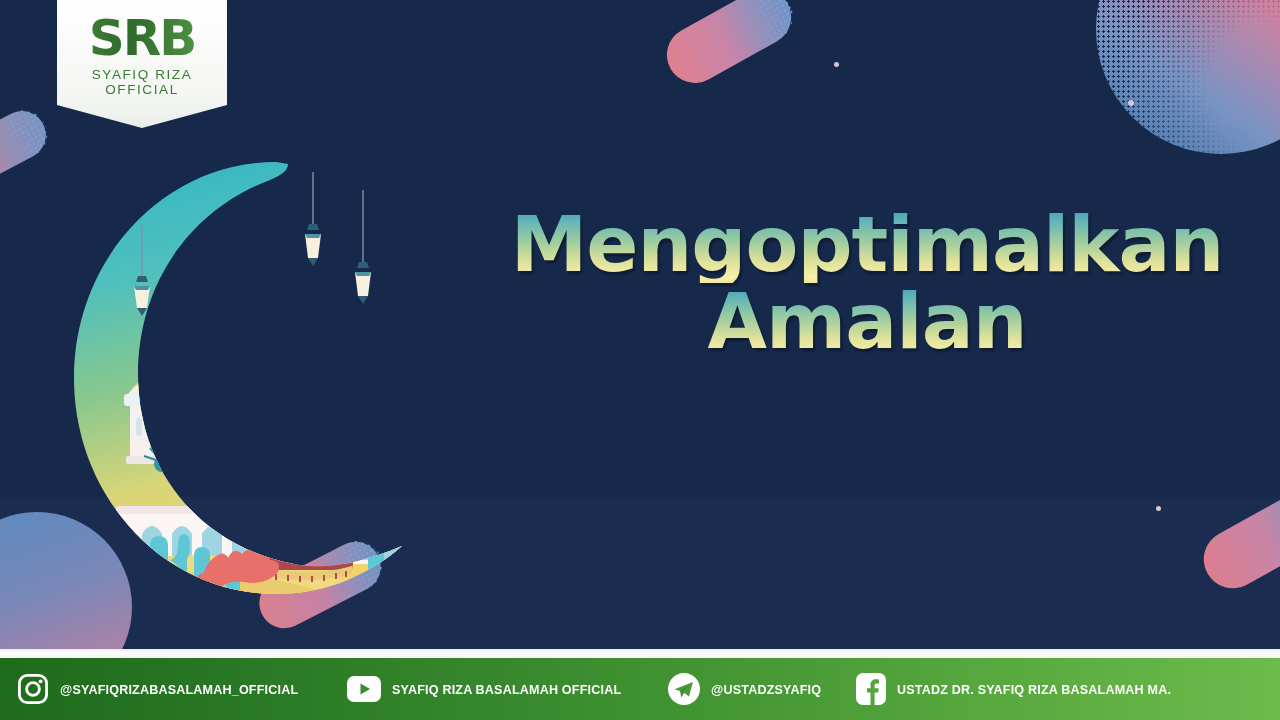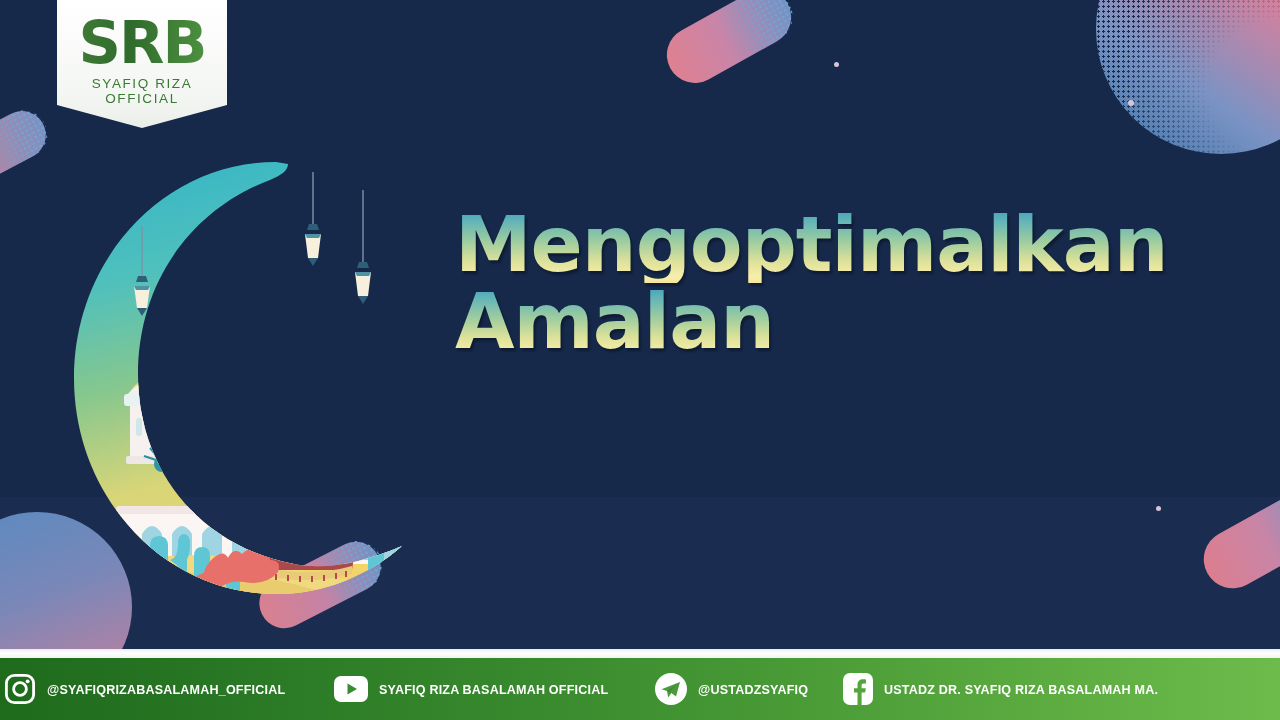--- a/index.html
+++ b/index.html
@@ -91,40 +91,40 @@
   #brand-logo{
     position:absolute;top:0;left:57px;width:170px;height:128px;
     background:linear-gradient(180deg,#ffffff 0%,#f4f6f3 74%,#eaeee8 100%);
     -webkit-clip-path:polygon(0 0,100% 0,100% 82%,50% 100%,0 82%);
             clip-path:polygon(0 0,100% 0,100% 82%,50% 100%,0 82%);
     display:flex;flex-direction:column;align-items:center;justify-content:flex-start;
     padding-top:13px;
     filter:drop-shadow(0 1px 3px rgba(0,0,0,.35));
   }
   #brand-logo .srb{
-    font-size:59px;font-weight:bold;letter-spacing:-2px;line-height:1;
+    font-size:50px;font-weight:bold;letter-spacing:-2px;line-height:1;
     background:linear-gradient(95deg,#3f7a36 0%,#2f6b2c 40%,#4e9141 100%);
     -webkit-background-clip:text;background-clip:text;color:transparent;
     font-family:"DejaVu Sans", sans-serif;
   }
   #brand-logo .l1,#brand-logo .l2{
     color:#3a7a33;font-weight:normal;font-size:13.5px;letter-spacing:1.6px;line-height:1.12;
   }
   #brand-logo .l1{margin-top:4px;}
 
   
   #illustration{
     position:absolute;left:38px;top:152px;width:440px;height:450px;
   }
   #illustration svg{width:100%;height:100%;display:block;}
 
   
   #headline{
-    position:absolute;left:455px;top:208px;width:790px;
-    text-align:left;
+    position:absolute;left:472px;top:208px;width:790px;
+    text-align:center;
   }
   #headline .line{
     font-family:"DejaVu Sans", sans-serif;
     font-weight:bold;
     font-size:77px;
     line-height:0.97;
     letter-spacing:-1px;
     background:linear-gradient(180deg,#3f9fba 0%,#62b4b8 17%,#9fcd9f 45%,#dfe29a 72%,#f7eeab 92%,#f4e79c 100%);
     -webkit-background-clip:text;background-clip:text;
     color:transparent;
@@ -135,21 +135,21 @@
 
   
   #footer-separator{
     position:absolute;left:0;bottom:62px;width:100%;height:9px;
     background:linear-gradient(180deg,#e9ecef 0%,#ffffff 45%,#f2f4f1 100%);
   }
   #footer-bar{
     position:absolute;left:0;bottom:0;width:100%;height:62px;
     background:linear-gradient(90deg,#1e6b1c 0%,#2b7a26 22%,#3d8f30 48%,#54a53c 74%,#6dbb4b 100%);
     display:flex;align-items:flex-start;
-    padding-left:3px;
+    padding-left:16px;
     overflow:hidden;
   }
   .social{
     display:flex;align-items:center;
     height:100%;
   }
   .social .label{
     color:#ffffff;
     font-family:"Liberation Sans", sans-serif;
     font-weight:bold;

